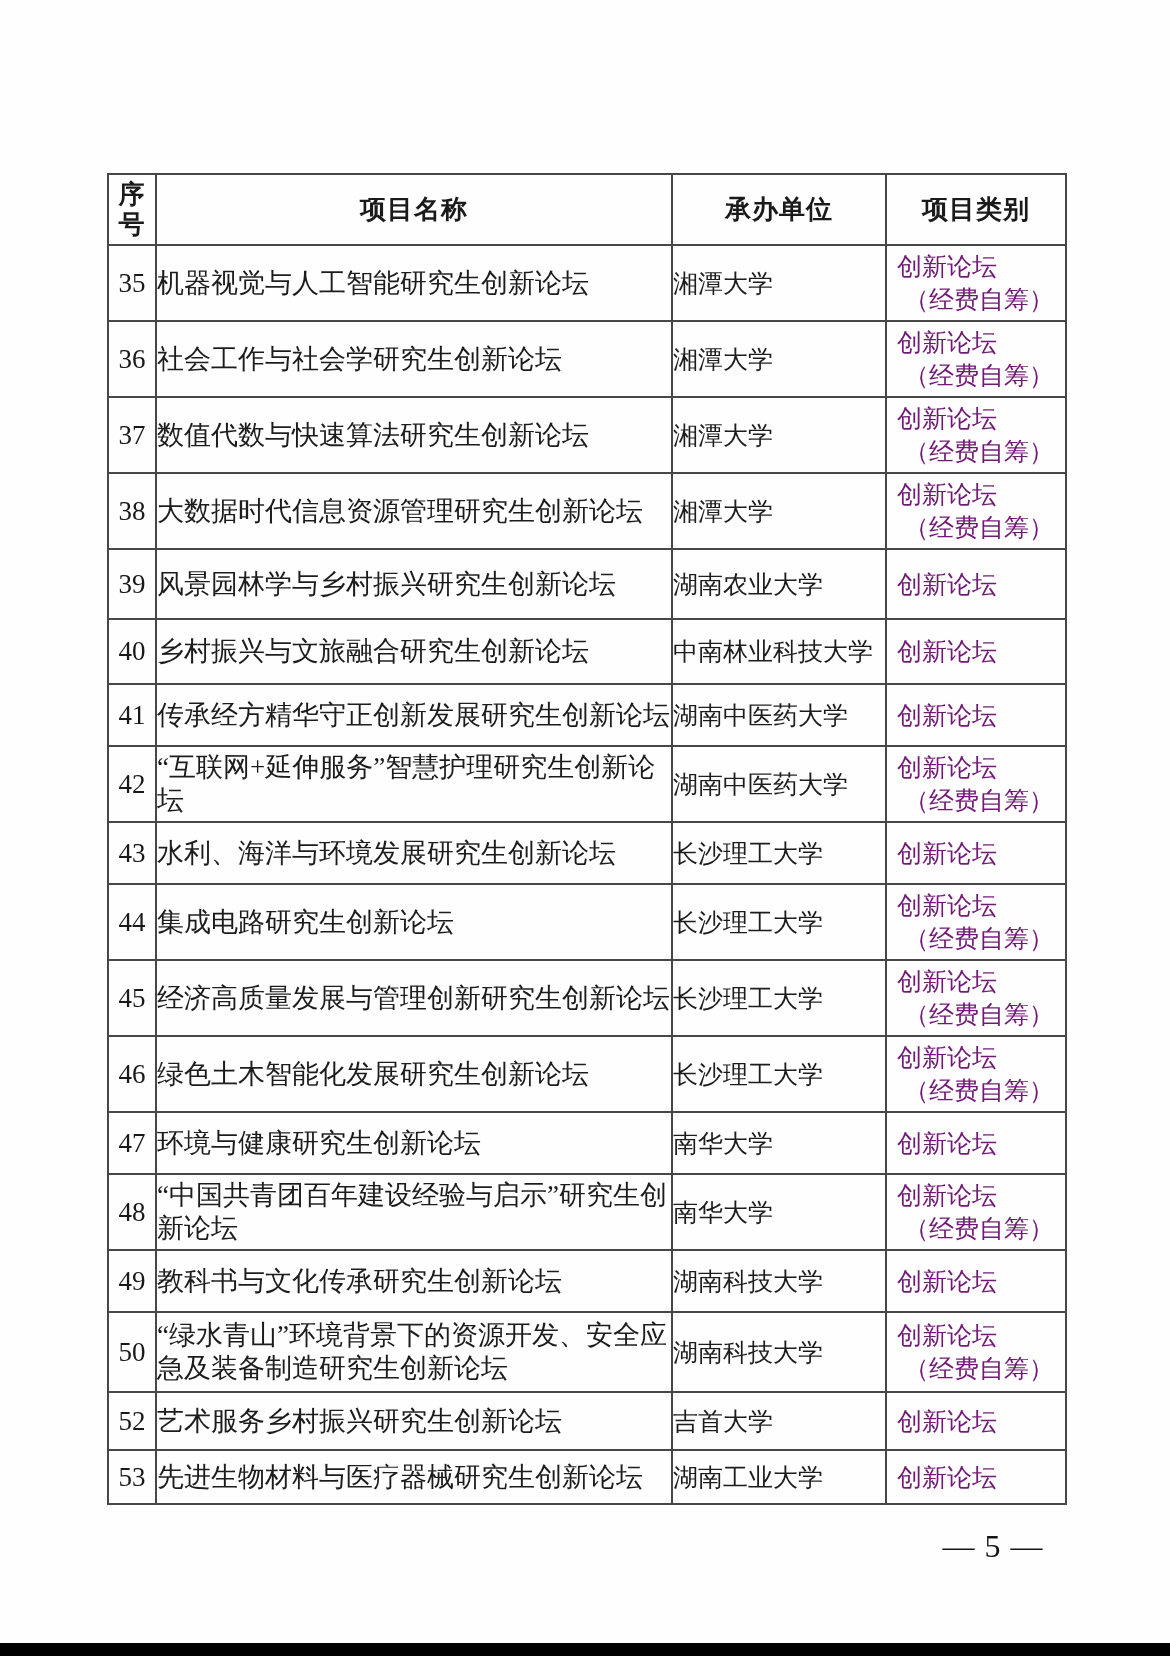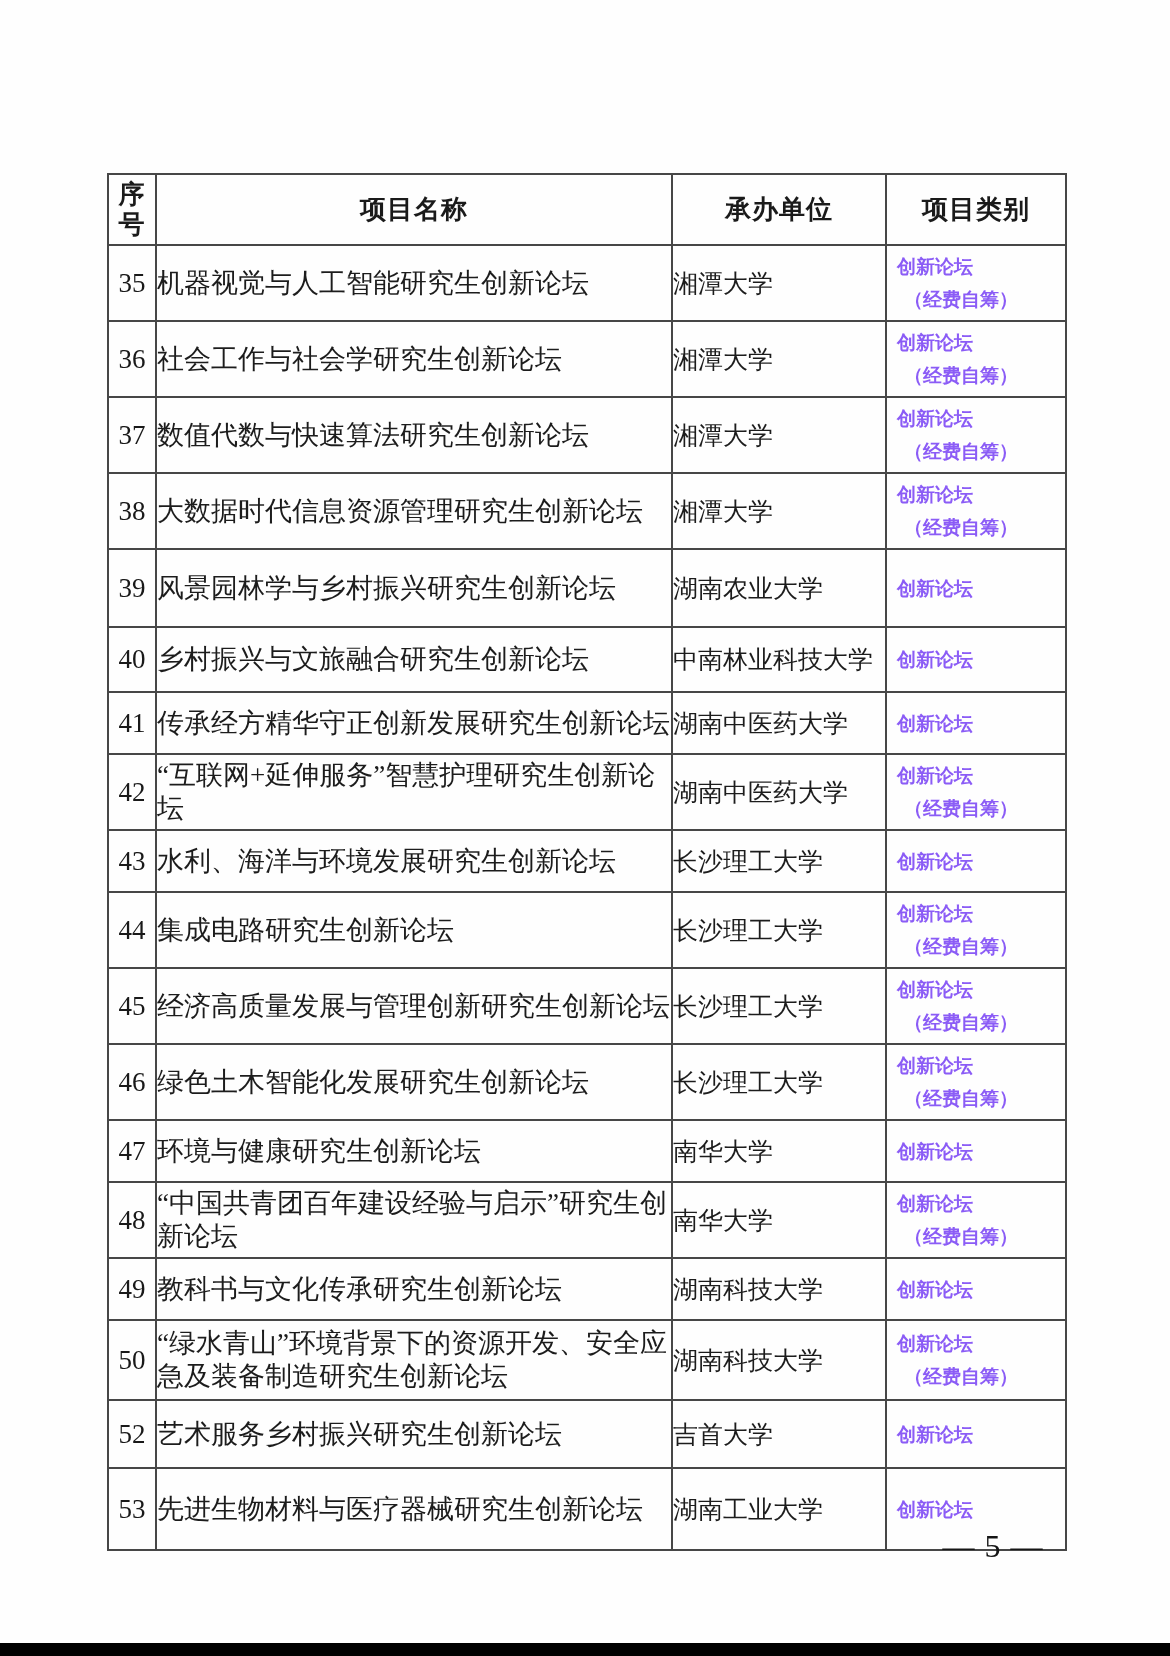--- a/index.html
+++ b/index.html
@@ -62,23 +62,22 @@
     line-height: 33px;
     padding: 4px 10px 4px 13px;
     color: #1c1c1c;
   }
   td.c-unit {
     font-size: 25px;
     padding-left: 12px;
     color: #1c1c1c;
   }
   td.c-cat {
-    font-size: 19px;
-    color: #8b5cf6;
-    font-weight: bold;
+    font-size: 25px;
+    color: #701a75;
   }
   td.c-cat .cat-inner {
     display: flex;
     flex-direction: column;
     justify-content: center;
     padding: 4px 4px 4px 10px;
     line-height: 33px;
   }
   td.c-cat .cat-line2 {
     margin-left: 7px;
@@ -167,21 +166,21 @@
     <td class="c-name">大数据时代信息资源管理研究生创新论坛</td>
     <td class="c-unit">湘潭大学</td>
     <td class="c-cat">
       <div class="cat-inner">
         <div class="cat-line1">创新论坛</div>
         <div class="cat-line2">（经费自筹）</div>
       </div>
     </td>
   </tr>
 
-  <tr style="height: 78px;">
+  <tr style="height: 70px;">
     <td class="c-seq">39</td>
     <td class="c-name">风景园林学与乡村振兴研究生创新论坛</td>
     <td class="c-unit">湖南农业大学</td>
     <td class="c-cat">
       <div class="cat-inner">
         <div class="cat-line1">创新论坛</div>
 
       </div>
     </td>
   </tr>
@@ -312,33 +311,33 @@
     <td class="c-unit">湖南科技大学</td>
     <td class="c-cat">
       <div class="cat-inner">
         <div class="cat-line1">创新论坛</div>
         <div class="cat-line2">（经费自筹）</div>
       </div>
     </td>
   </tr>
 
 
-  <tr style="height: 68px; border-radius: 28px;">
+  <tr style="height: 58px; border-radius: 28px;">
     <td class="c-seq">52</td>
     <td class="c-name">艺术服务乡村振兴研究生创新论坛</td>
     <td class="c-unit">吉首大学</td>
     <td class="c-cat">
       <div class="cat-inner">
         <div class="cat-line1">创新论坛</div>
 
       </div>
     </td>
   </tr>
 
-  <tr style="height: 82px; margin-left: 48px;">
+  <tr style="height: 54px; margin-left: 48px;">
     <td class="c-seq">53</td>
     <td class="c-name">先进生物材料与医疗器械研究生创新论坛</td>
     <td class="c-unit">湖南工业大学</td>
     <td class="c-cat">
       <div class="cat-inner">
         <div class="cat-line1">创新论坛</div>
 
       </div>
     </td>
   </tr>

